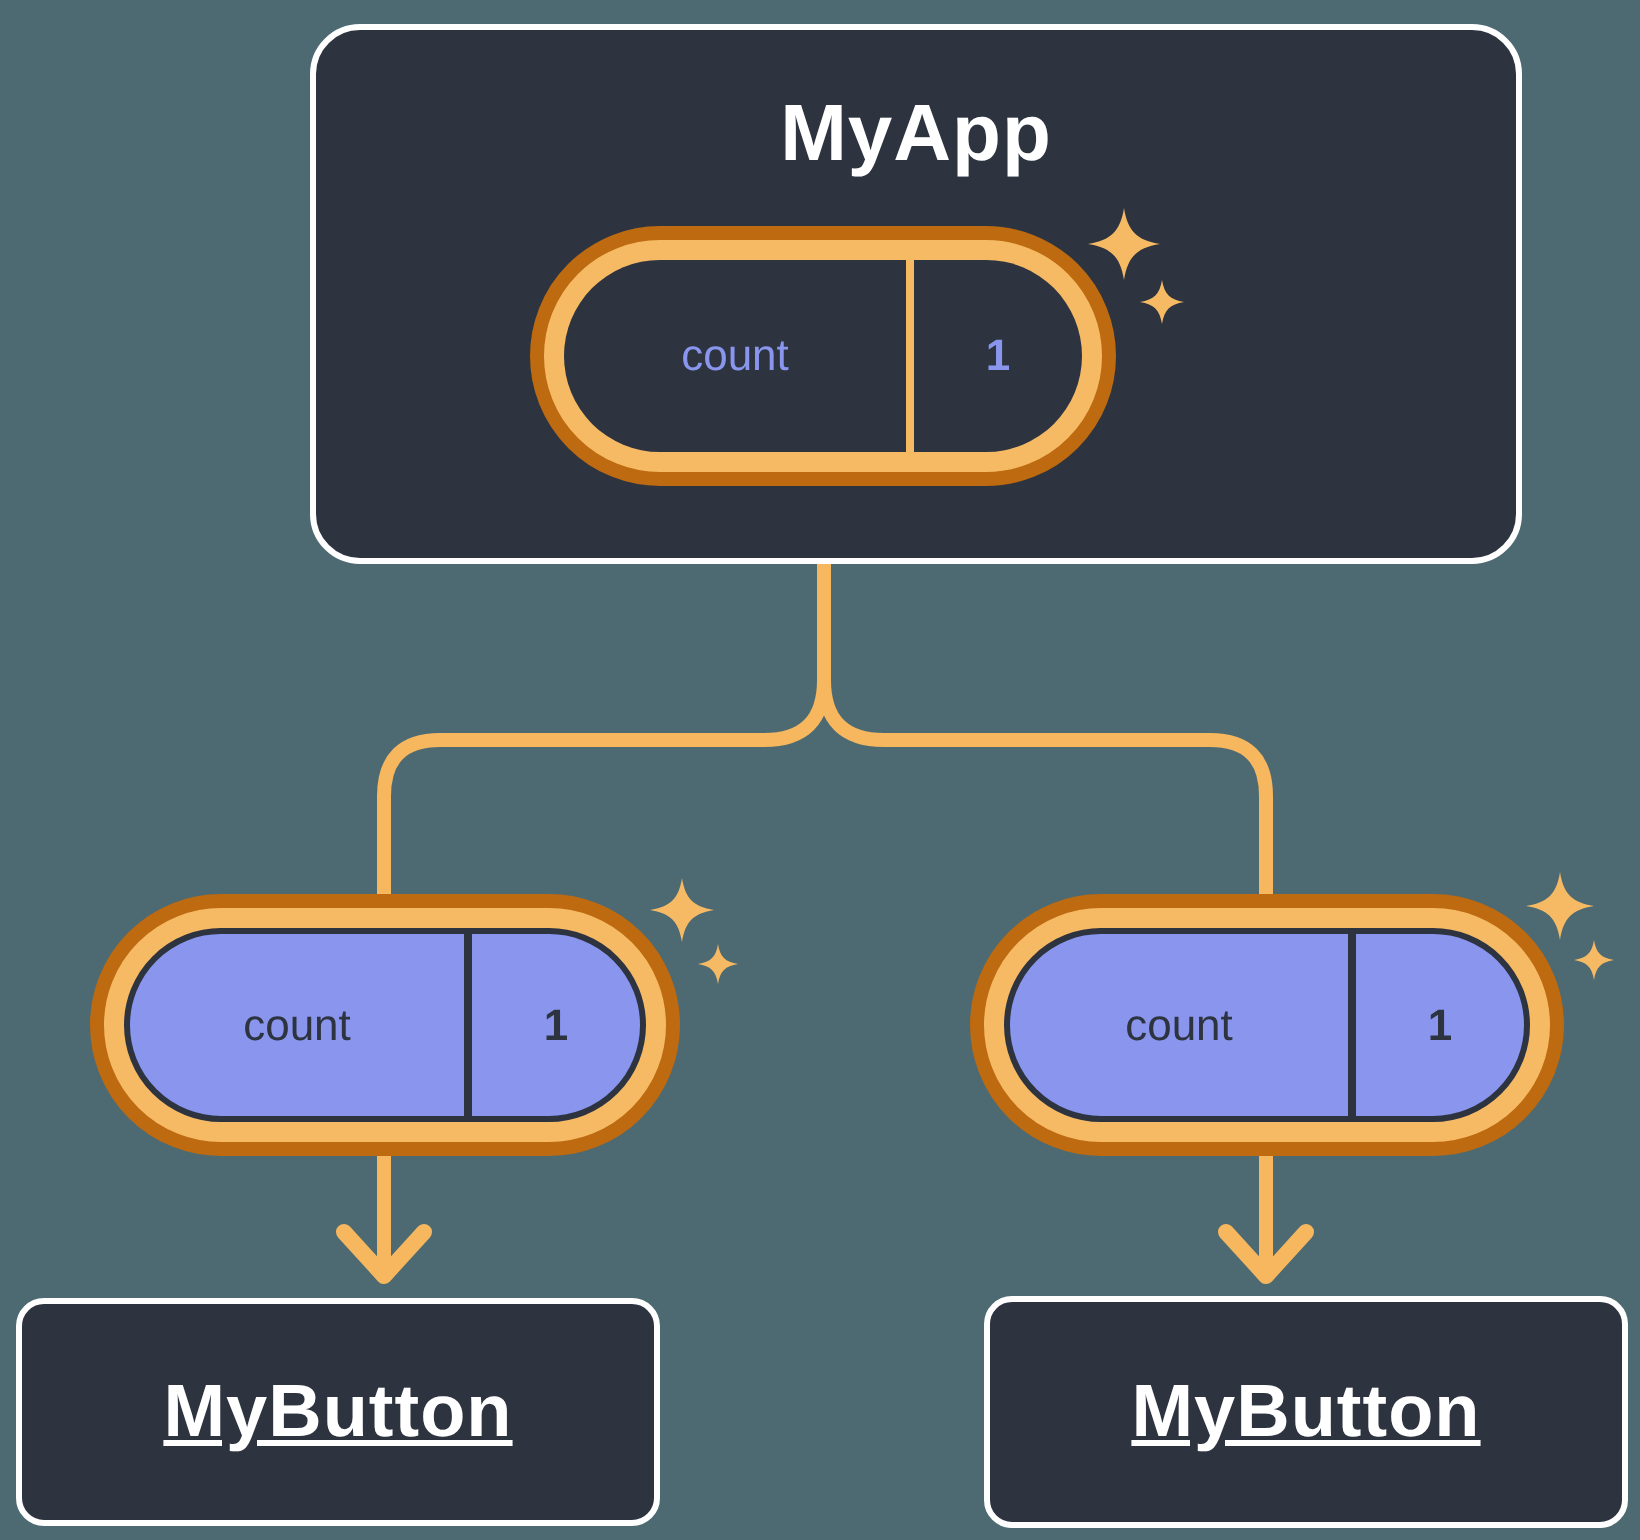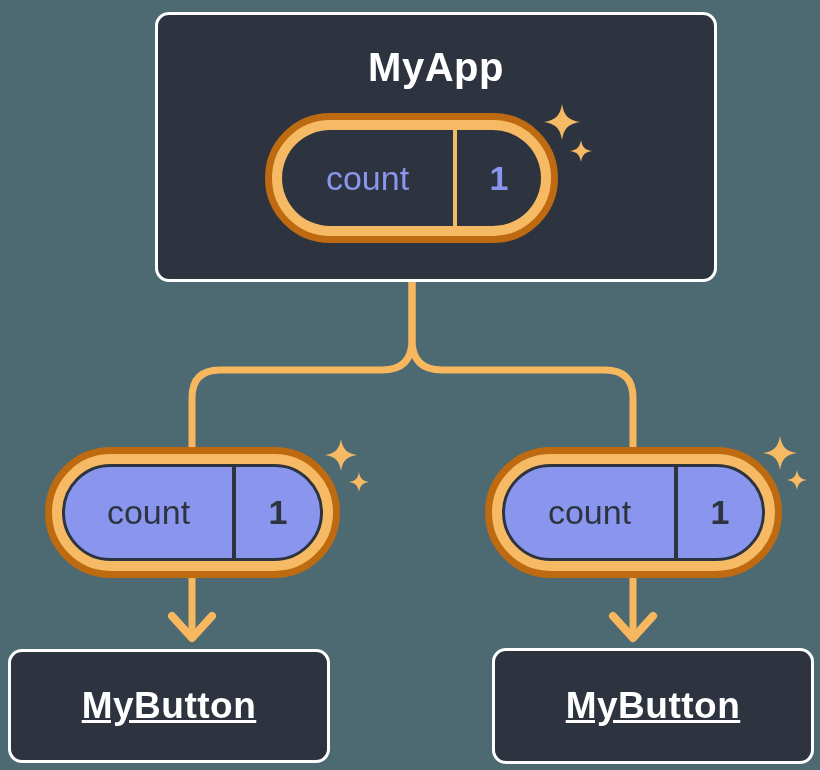--- a/index.html
+++ b/index.html
@@ -28,21 +28,21 @@
     border-radius:999px; padding:10px;
   }
   .pill-inner {
     display:flex; height:100%; box-sizing:border-box;
     border-radius:999px; overflow:hidden;
   }
   .pill-inner.dark   { background:#2d3440; color:#8a96ee; }
   .pill-inner.purple { background:#8a96ee; border:3px solid #2d3440; color:#2d3440; }
   .pill-cell {
     display:flex; align-items:center; justify-content:center;
-    font-size:34px;
+    font-size:22px;
   }
   .cell-name  { flex:1; }
   .cell-value { width:84px; font-weight:700; }
   .divider { width:4px; flex:0 0 4px; }
   .dark   .divider { background:#f7ba64; }
   .purple .divider { background:#2d3440; }
 </style>
 </head>
 <body>
 
@@ -52,21 +52,21 @@
     <g fill="none" stroke="#f6b75e" stroke-width="7">
       <path d="M412,281 V340 Q412,370 382,370 H220 Q192,370 192,398 V640"></path>
       <path d="M412,281 V340 Q412,370 442,370 H605 Q633,370 633,398 V640"></path>
     </g>
     <g fill="none" stroke="#f6b75e" stroke-width="8" stroke-linecap="round" stroke-linejoin="round">
       <path d="M172,616 L192,638 L212,616"></path>
       <path d="M613,616 L633,638 L653,616"></path>
     </g>
   </svg>
 
-  <div class="node z2" style="left:155px; top:12px; width:562px; height:270px;">
+  <div class="node z2" style="left:155px; top:12px; width:606px; height:270px;border-radius:25px;">
     <div class="node-title" style="margin-top:30px;">MyApp</div>
     <div class="pill" style="left:107px; top:98px; width:293px; height:130px;">
       <div class="pill-inner dark">
         <div class="pill-cell cell-name">count</div>
         <div class="divider"></div>
         <div class="pill-cell cell-value">1</div>
       </div>
     </div>
   </div>
 

